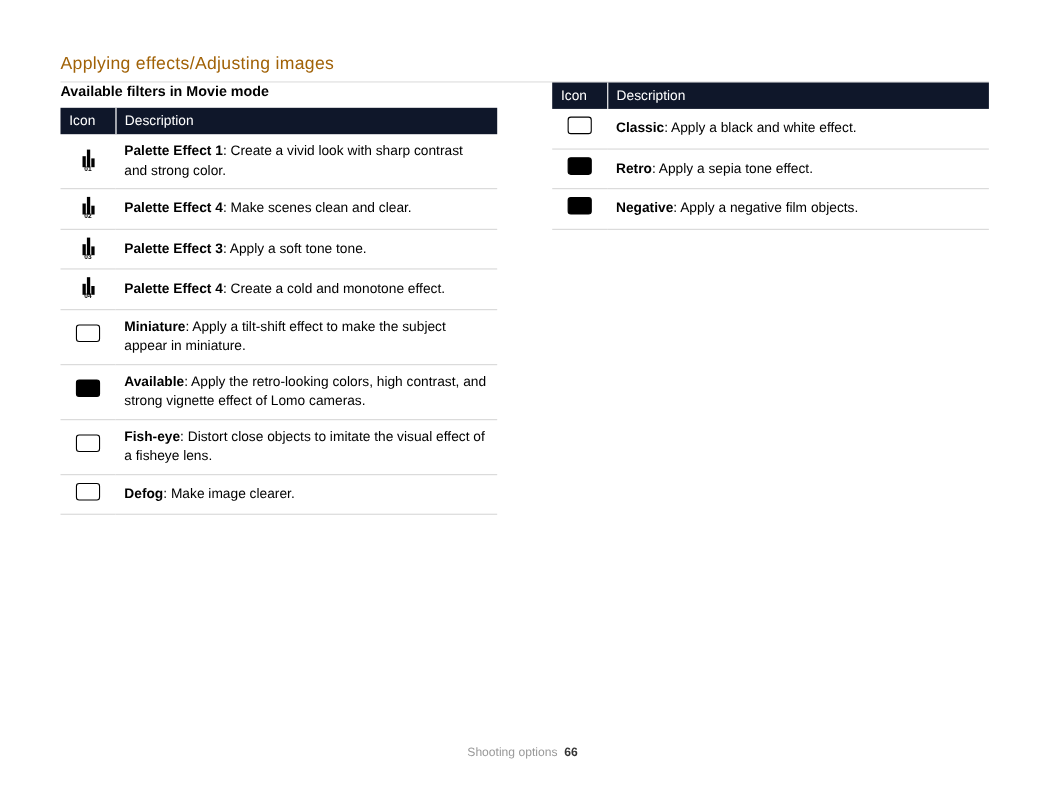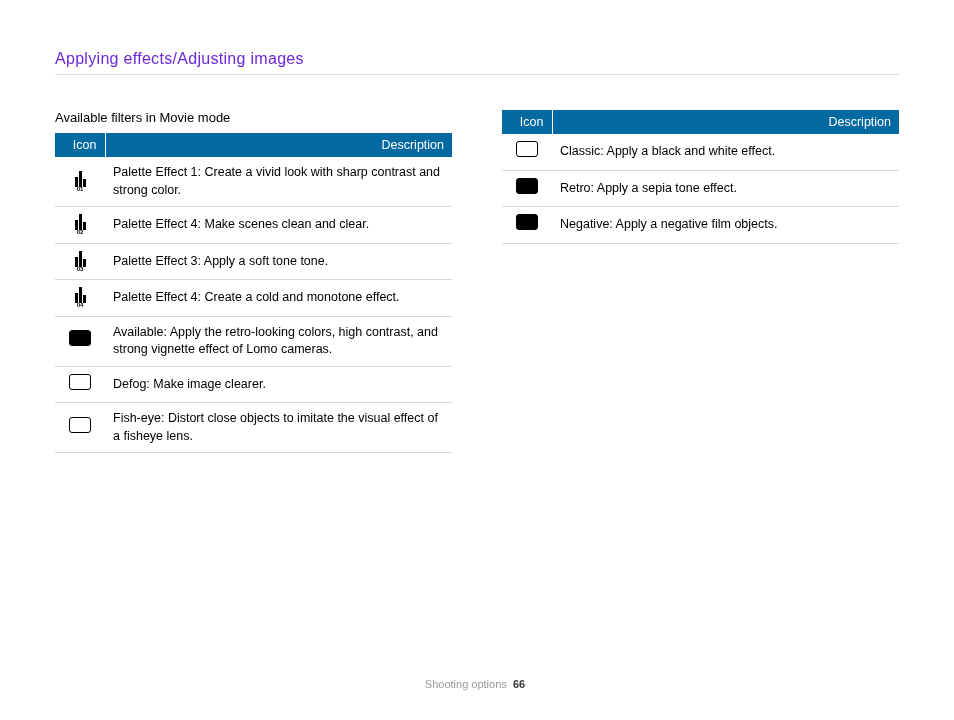--- a/index.html
+++ b/index.html
@@ -12,67 +12,66 @@
     font-family: Arial, Helvetica, sans-serif;
     position: relative;
     color: #000;
   }
   .page {
     padding: 50px 55px 40px 55px;
   }
   .breadcrumb {
     font-size: 16px;
     font-weight: 300;
-    color: #6d28d9;
+    color: #a16207;
     border-bottom: 1px solid #ddd;
     padding-bottom: 6px;
-    margin-bottom: 35px;
     letter-spacing: 0.3px;
   }
   .columns {
     display: flex;
     gap: 50px;
   }
   .col {
     flex: 1;
   }
   .subheading {
     font-size: 13px;
-    font-weight: normal;
+    font-weight: bold;
     margin-bottom: 8px;
   }
   table.filters {
     width: 100%;
     border-collapse: collapse;
     font-size: 12.5px;
   }
   table.filters thead th {
-    background: #0369a1;
+    background: #0f172a;
     color: #fff;
     font-weight: normal;
-    text-align: right;
+    text-align: left;
     padding: 5px 8px;
     font-size: 12.5px;
   }
   table.filters thead th.icon-col {
     width: 50px;
     border-right: 1px solid #fff;
   }
   table.filters tbody td {
     border-bottom: 1px solid #d8d8d8;
     padding: 7px 8px;
     vertical-align: middle;
     line-height: 1.4;
   }
   table.filters tbody td.icon-cell {
     text-align: center;
     width: 50px;
     vertical-align: middle;
   }
-  .bold { font-weight: normal; }
+  .bold { font-weight: bold; }
   .footer {
     position: absolute;
     bottom: 30px;
     left: 0;
     right: 4px;
     text-align: center;
     font-size: 11px;
     color: #999;
   }
   .footer .pgnum {
@@ -163,30 +162,34 @@
                   <span class="palette">
                     <span class="b1"></span>
                     <span class="b2"></span>
                     <span class="b3"></span>
                   </span>
                   <span class="palette-sub">04</span>
                 </span></td>
               <td><span class="bold">Palette Effect 4</span><span>: Create a cold and monotone effect.</span></td>
             </tr>
             <tr>
+              <td class="icon-cell"><span class="ico"></span></td>
+              <td><span class="bold">Miniature</span><span>: Apply a tilt-shift effect to make the subject appear in miniature.</span></td>
+            </tr>
+            <tr>
               <td class="icon-cell"><span class="ico dark"></span></td>
               <td><span class="bold">Available</span><span>: Apply the retro-looking colors, high contrast, and strong vignette effect of Lomo cameras.</span></td>
             </tr>
             <tr>
               <td class="icon-cell"><span class="ico"></span></td>
+              <td><span class="bold">Fish-eye</span><span>: Distort close objects to imitate the visual effect of a fisheye lens.</span></td>
+            </tr>
+            <tr>
+              <td class="icon-cell"><span class="ico"></span></td>
               <td><span class="bold">Defog</span><span>: Make image clearer.</span></td>
-            </tr>
-            <tr>
-              <td class="icon-cell"><span class="ico"></span></td>
-              <td><span class="bold">Fish-eye</span><span>: Distort close objects to imitate the visual effect of a fisheye lens.</span></td>
             </tr>
           </tbody>
       </table>
     </div>
 
     <div class="col">
       <table class="filters">
         <thead>
           <tr>
             <th class="icon-col">Icon</th>

